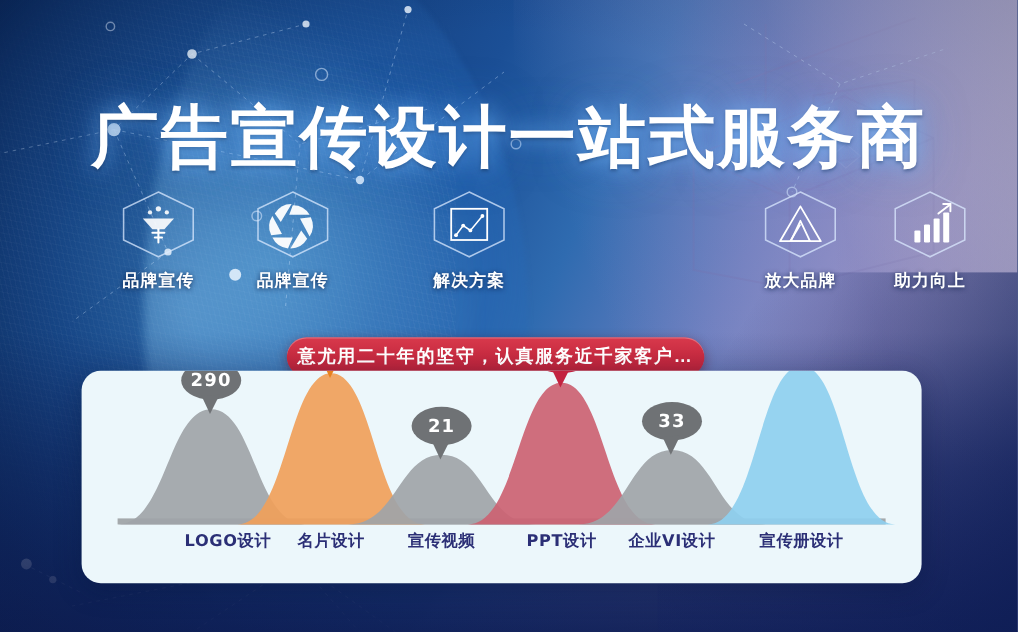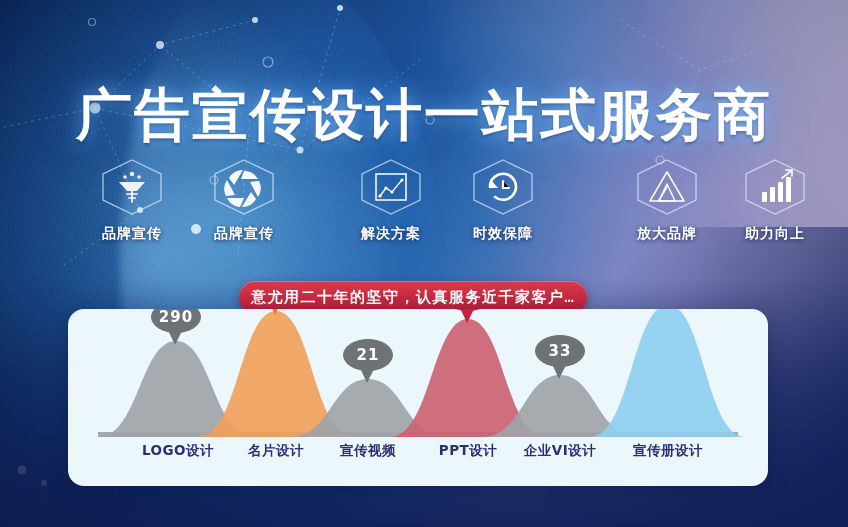--- a/index.html
+++ b/index.html
@@ -68,21 +68,21 @@
     font-family:"DejaVu Sans","Liberation Sans",sans-serif;}
 
   
   .pill{
     position:absolute;left:239px;top:281px;width:348px;height:33px;
     border-radius:18px;
     background:linear-gradient(180deg,#d9394c 0%,#c4293f 55%,#b01f36 100%);
     box-shadow:0 3px 10px rgba(90,10,25,.45), inset 0 1px 0 rgba(255,255,255,.28);
     display:flex;align-items:center;justify-content:center;
     color:#fff;font-size:15px;font-weight:700;letter-spacing:1.5px;
-    font-family:Liberation Mono, monospace;
+    font-family:Liberation Sans, sans-serif;
     white-space:nowrap;overflow:hidden;
   }
 
   
   .card{
     position:absolute;left:68px;top:309px;width:700px;height:177px;
     background:#ecf7fb;border-radius:16px;
     box-shadow:0 6px 22px rgba(5,20,55,.32);
     overflow:hidden;
   }
@@ -215,33 +215,20 @@
               <circle cx="28" cy="30" r="1.6"></circle>
               <circle cx="34" cy="34" r="1.6"></circle>
               <circle cx="44" cy="22" r="1.6"></circle>
               <circle cx="22" cy="38" r="1.6"></circle>
             </g>
         </svg>
       </div>
       <div class="cap">解决方案</div>
     </div>
 
-    <div class="feat" id="f3" style="left: 423px;">
-      <div class="hex">
-        <svg viewBox="0 0 66 58" width="66" height="58">
-          <polygon points="33,2 62,16 62,42 33,56 4,42 4,16" fill="none" stroke="#dbe9ff" stroke-opacity=".75" stroke-width="1.3"></polygon>
-          <path d="M20 29 a13 13 0 1 1 5 10" fill="none" stroke="#ffffff" stroke-width="2.6" stroke-linecap="round"></path>
-          <path d="M20 21 L20 30 L28 30 Z" fill="#ffffff"></path>
-          <g stroke="#ffffff" stroke-width="2.2" stroke-linecap="round">
-              <path d="M33 23 L33 30 L39 30"></path>
-            </g>
-        </svg>
-      </div>
-      <div class="cap">时效保障</div>
-    </div>
 
     <div class="feat" id="f5" style="left: 695px;">
       <div class="hex">
         <svg viewBox="0 0 66 58" width="66" height="58">
           <polygon points="33,2 62,16 62,42 33,56 4,42 4,16" fill="none" stroke="#dbe9ff" stroke-opacity=".75" stroke-width="1.3"></polygon>
           <g fill="#ffffff">
             <rect x="20" y="34" width="5" height="10" rx="1"></rect>
             <rect x="28" y="29" width="5" height="15" rx="1"></rect>
             <rect x="36" y="24" width="5" height="20" rx="1"></rect>
             <rect x="44" y="19" width="5" height="25" rx="1"></rect>
@@ -306,21 +293,21 @@
           <path d="M484 55 L491 70 L499 54 Z" fill="#6f7275"></path>
           <text x="492" y="47" text-anchor="middle" font-size="15" font-weight="bold" letter-spacing="1" font-family="&quot;DejaVu Sans&quot;,&quot;Liberation Sans&quot;,sans-serif" fill="#ffffff">33</text>
         </g>
         <g>
           <ellipse cx="600" cy="-28" rx="25" ry="16" fill="#8ecfef"></ellipse>
           <path d="M592 -15 L599 0 L607 -16 Z" fill="#8ecfef"></path>
           <text x="600" y="-23" text-anchor="middle" font-size="15" font-weight="bold" letter-spacing="1" font-family="&quot;DejaVu Sans&quot;,&quot;Liberation Sans&quot;,sans-serif" fill="#ffffff">560</text>
         </g>
       </svg>
     <div class="axis-labels" id="axis-labels">
-        <div class="lab" style="left: 50px; width: 120px;">LOGO设计</div>
+        <div class="lab" style="left: 38px; width: 120px; text-align: right;">LOGO设计</div>
         <div class="lab" style="left: 148px; width: 120px;">名片设计</div>
         <div class="lab" style="left: 340px; width: 120px;">PPT设计</div>
         <div class="lab" style="left: 240px; width: 120px;">宣传视频</div>
         <div class="lab" style="left: 540px; width: 120px;">宣传册设计</div>
         <div class="lab" style="left: 432px; width: 120px;">企业VI设计</div>
       </div>
   </div>
 
 </div>
 

